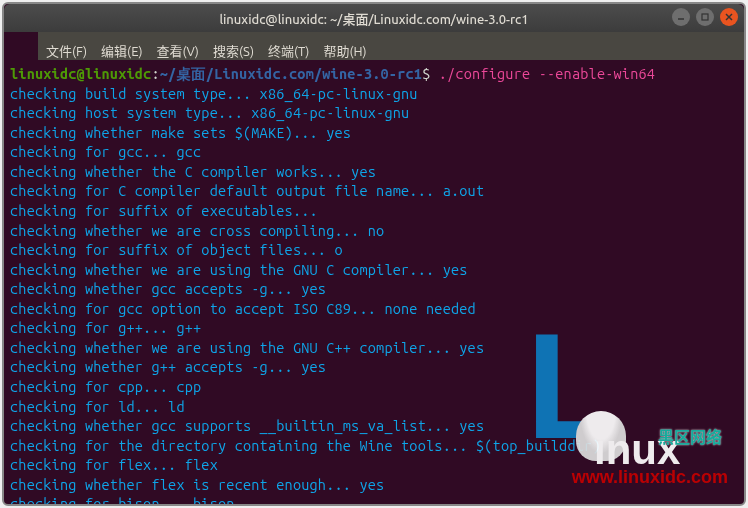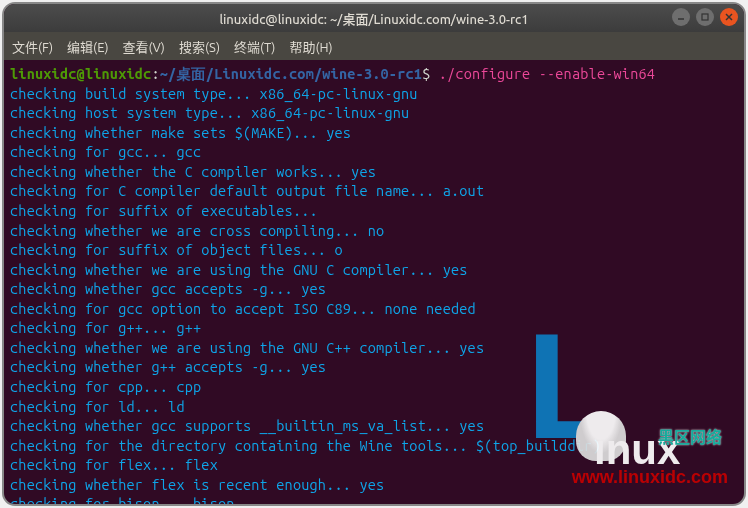--- a/index.html
+++ b/index.html
@@ -10,21 +10,21 @@
       background: #f0f0f0;
       overflow: hidden;
       position: relative;
     }
     .outer-border {
       border: 2px solid #888;
       width: 744px;
       height: 504px;
       margin: 2px;
       background: #300a24;
-      border-radius: 13px;
+      border-radius: 6px;
       overflow: hidden;
       position: relative;
     }
     .titlebar {
       height: 28px;
       background: linear-gradient(to bottom, #4c4c4c, #3c3c3c);
       display: flex;
       align-items: center;
       position: relative;
       border-radius: 6px 6px 0 0;
@@ -53,25 +53,26 @@
       font-size: 10px;
       color: #333;
     }
     .min-btn { background: #6e6e6e; }
     .max-btn { background: #6e6e6e; }
     .close-btn { background: #e95420; }
     .menubar {
       height: 28px;
       background: #494741;
       display: flex;
-      align-items: center;
+      align-items: flex-end;
       padding: 0 8px;
       gap: 14px;
       color: #dfdbd2;
       font-size: 13px;
+      margin-left: 34px;
     }
     .menubar span { cursor: default; }
     .terminal {
       font-family: "Ubuntu Mono", "DejaVu Sans Mono", monospace;
       font-size: 14.5px;
       line-height: 1.35;
       padding: 4px 6px;
       color: #4e9a06;
       white-space: pre;
       letter-spacing: 0.2px;

